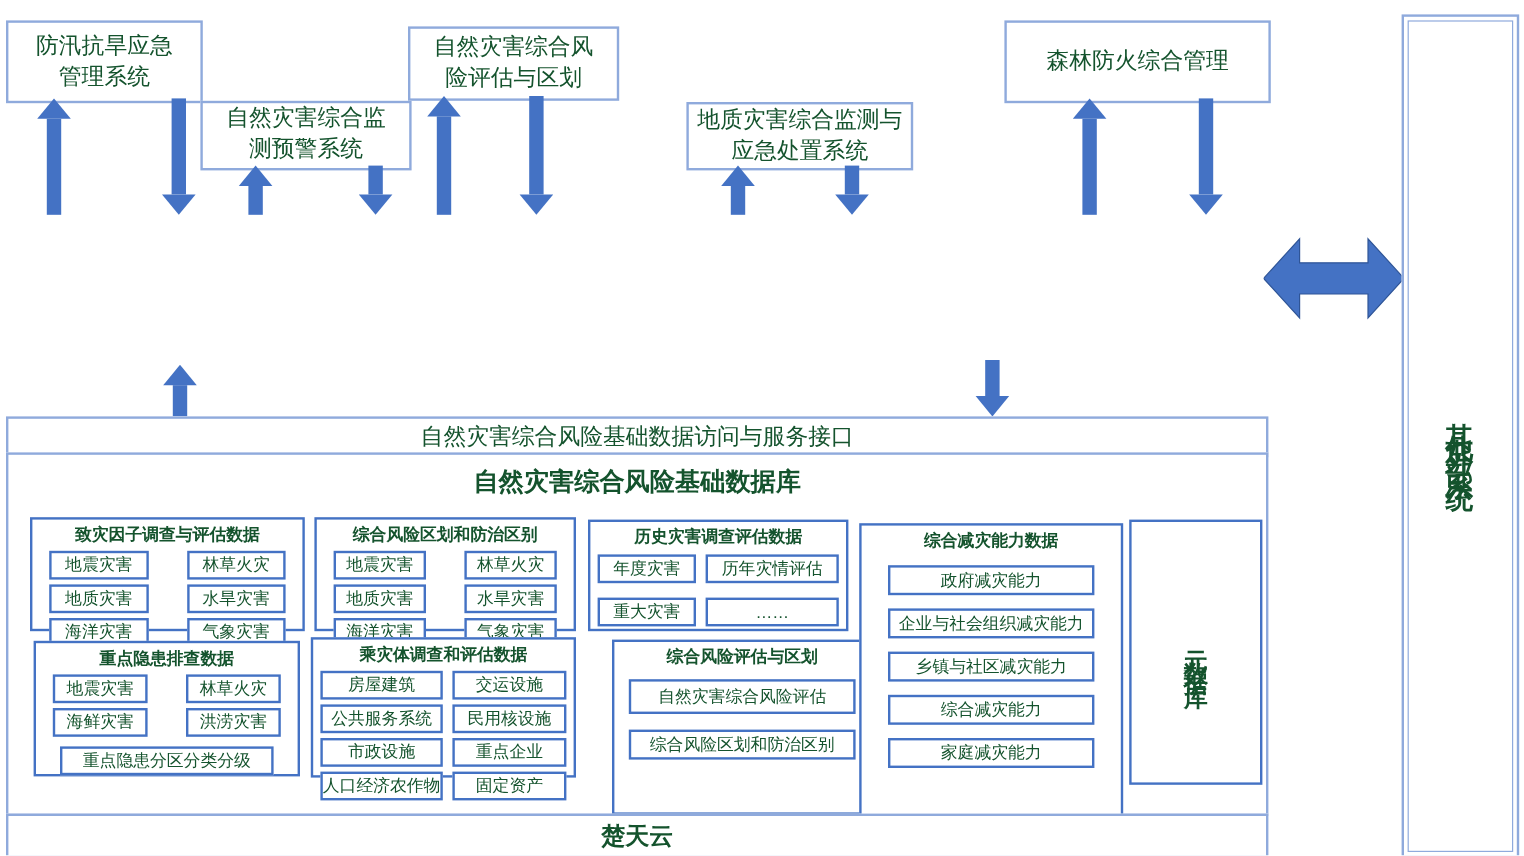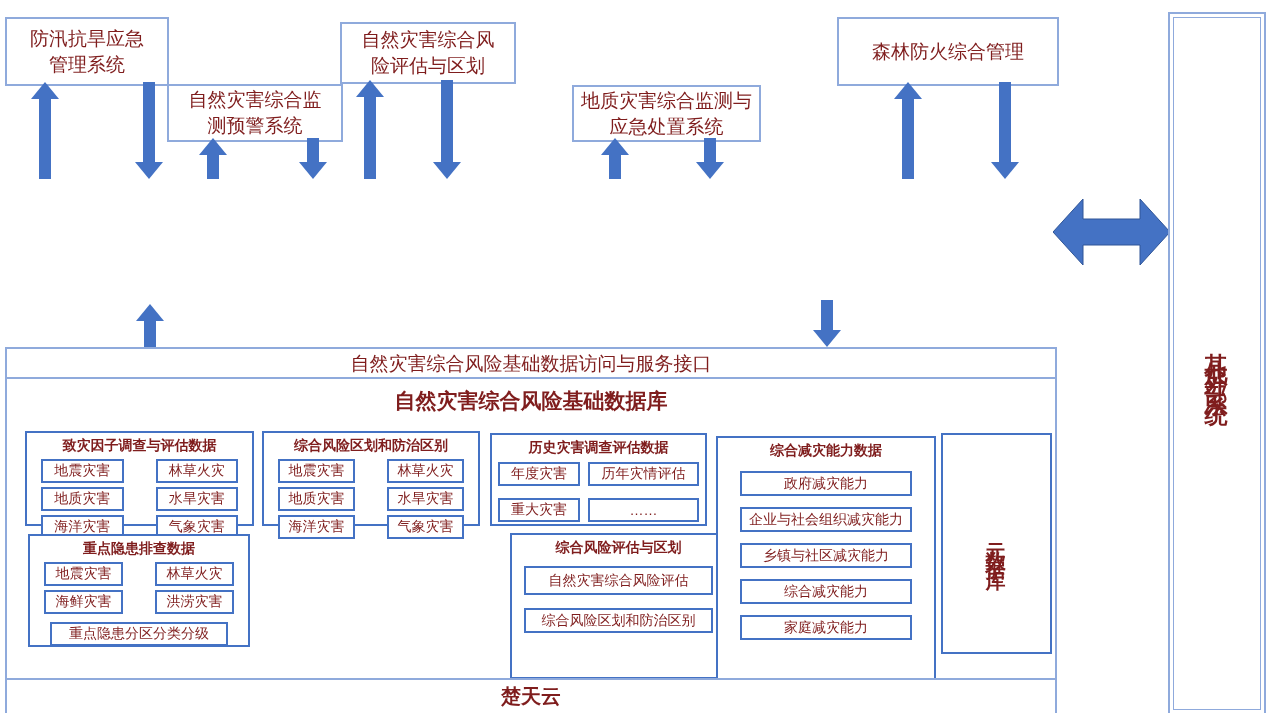--- a/index.html
+++ b/index.html
@@ -4,21 +4,21 @@
 <style>
   :root{
     --arrow:#4472C4;
     --arrow-edge:#2F5597;
     --border-light:#8FAADC;
     --border-strong:#4472C4;
   }
   html,body{margin:0;padding:0;background:#ffffff;}
   .canvas{
     position:relative;width:1270px;height:713px;background:#ffffff;
-    font-family:"Liberation Sans","DejaVu Sans",sans-serif;color:#7f1d1d;
+    font-family:"Liberation Sans","DejaVu Sans",sans-serif;color:#14532d;
     overflow:hidden;
   }
   .box{position:absolute;background:#fff;border:2px solid var(--border-light);
     display:flex;flex-direction:column;align-items:center;justify-content:center;
     text-align:center;line-height:1.35;}
   .topbox{font-size:19px;}
   .portal{font-size:24px;font-weight:bold;line-height:1.5;}
   .band{position:absolute;background:#fff;border:2px solid var(--border-light);
     display:flex;align-items:center;justify-content:center;text-align:center;}
   .iface{font-size:19px;}
@@ -53,21 +53,21 @@
 </style>
 </head>
 <body>
 
 <div class="canvas">
 
   <div class="box topbox" style="left:5px;top:17px;width:160px;height:65px;">
     <span>防汛抗旱应急</span>
     <span>管理系统</span>
   </div>
-  <div class="box topbox" style="left:167px;top:84px;width:172px;height:54px;">
+  <div class="box topbox" style="left:167px;top:84px;width:172px;height:54px;font-family:Liberation Mono, monospace;">
     <span>自然灾害综合监</span>
     <span>测预警系统</span>
   </div>
   <div class="box topbox" style="left:340px;top:22px;width:172px;height:58px;">
     <span>自然灾害综合风</span>
     <span>险评估与区划</span>
   </div>
   <div class="box topbox" style="left:572px;top:85px;width:185px;height:53px;">
     <span>地质灾害综合监测与</span>
     <span>应急处置系统</span>
@@ -167,20 +167,33 @@
     <div class="chipgrid">
       <div class="chip">地震灾害</div>
       <div class="chip">林草火灾</div>
       <div class="chip">地质灾害</div>
       <div class="chip">水旱灾害</div>
       <div class="chip">海洋灾害</div>
       <div class="chip">气象灾害</div>
     </div>
   </div>
 
+  <div class="sec" style="left:259px;top:531px;width:221px;height:117px;">
+    <div class="sec-title">乘灾体调查和评估数据</div>
+    <div class="chipgrid tight">
+      <div class="chip">房屋建筑</div>
+      <div class="chip">交运设施</div>
+      <div class="chip">公共服务系统</div>
+      <div class="chip">民用核设施</div>
+      <div class="chip">市政设施</div>
+      <div class="chip">重点企业</div>
+      <div class="chip">人口经济农作物</div>
+      <div class="chip">固定资产</div>
+    </div>
+  </div>
 
   <div class="sec" style="left:490px;top:433px;width:217px;height:93px;">
     <div class="sec-title">历史灾害调查评估数据</div>
     <div class="chipgrid hist">
       <div class="chip">年度灾害</div>
       <div class="chip">历年灾情评估</div>
       <div class="chip">重大灾害</div>
       <div class="chip">……</div>
     </div>
   </div>

